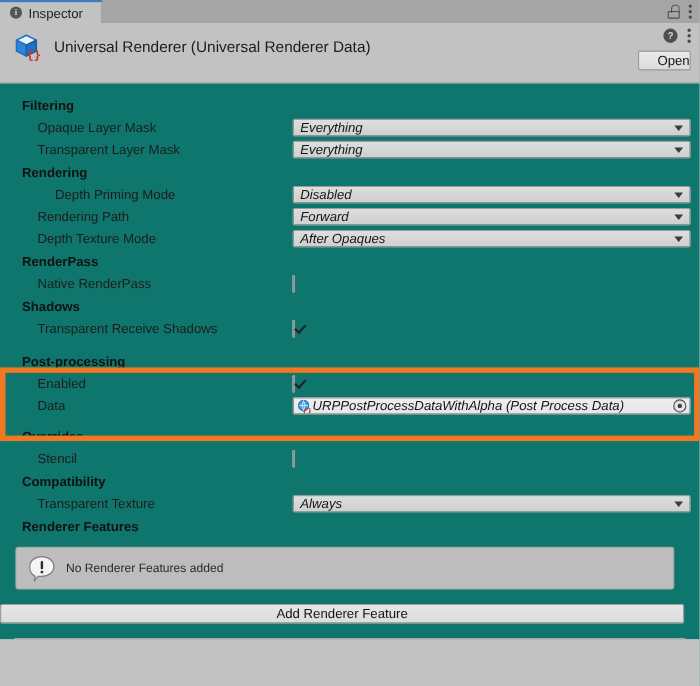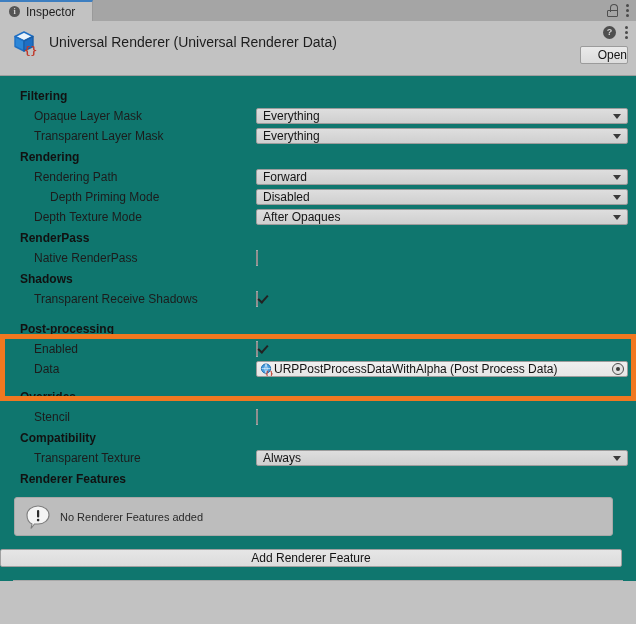--- a/index.html
+++ b/index.html
@@ -128,21 +128,21 @@
   .row {
     display: flex;
     align-items: center;
     height: 20px;
     padding-left: 20px;
   }
   .row .lbl { font-size: 12px; color: #1c1c1c; }
   .indent1 .lbl { padding-left: 14px; }
   .indent2 .lbl { padding-left: 30px; }
 
-  .ctl { position: absolute; left: 256px; right: 8px; }
+  .ctl { position: absolute; left: 266px; right: 8px; font-style: italic; }
 
   .dropdown {
     height: 16px;
     background: linear-gradient(#dedede,#cfcfcf);
     border: 1px solid #9c9c9c;
     border-radius: 2px;
     box-sizing: border-box;
     display: flex; align-items: center;
     padding: 0 6px;
     font-size: 12px; color: #141414;
@@ -305,34 +305,34 @@
     <span class="lbl">Transparent Layer Mask</span>
     <span class="ctl">
       <span class="dropdown">
         <span>Everything</span>
         <span class="caret"></span>
       </span>
     </span>
   </div>
 
   <div class="section-title">Rendering</div>
-  <div class="row indent1">
-    <span class="lbl">Rendering Path</span>
-    <span class="ctl">
-      <span class="dropdown">
-        <span>Forward</span>
-        <span class="caret"></span>
-      </span>
-    </span>
-  </div>
   <div class="row indent2">
     <span class="lbl">Depth Priming Mode</span>
     <span class="ctl">
       <span class="dropdown">
         <span>Disabled</span>
+        <span class="caret"></span>
+      </span>
+    </span>
+  </div>
+  <div class="row indent1">
+    <span class="lbl">Rendering Path</span>
+    <span class="ctl">
+      <span class="dropdown">
+        <span>Forward</span>
         <span class="caret"></span>
       </span>
     </span>
   </div>
   <div class="row indent1">
     <span class="lbl">Depth Texture Mode</span>
     <span class="ctl">
       <span class="dropdown">
         <span>After Opaques</span>
         <span class="caret"></span>

